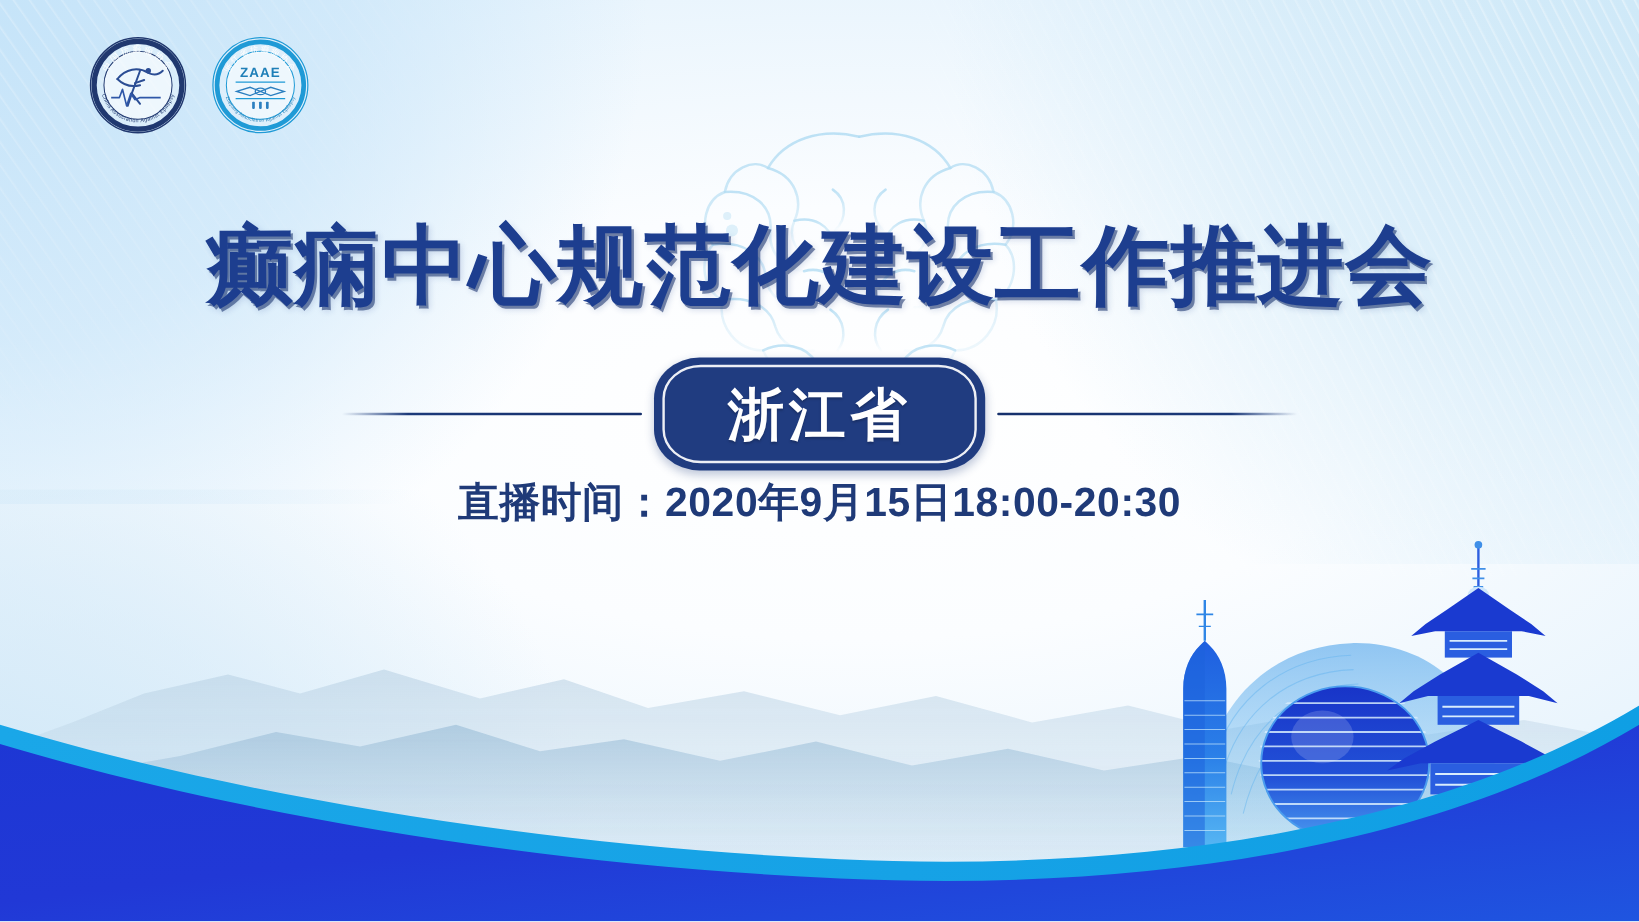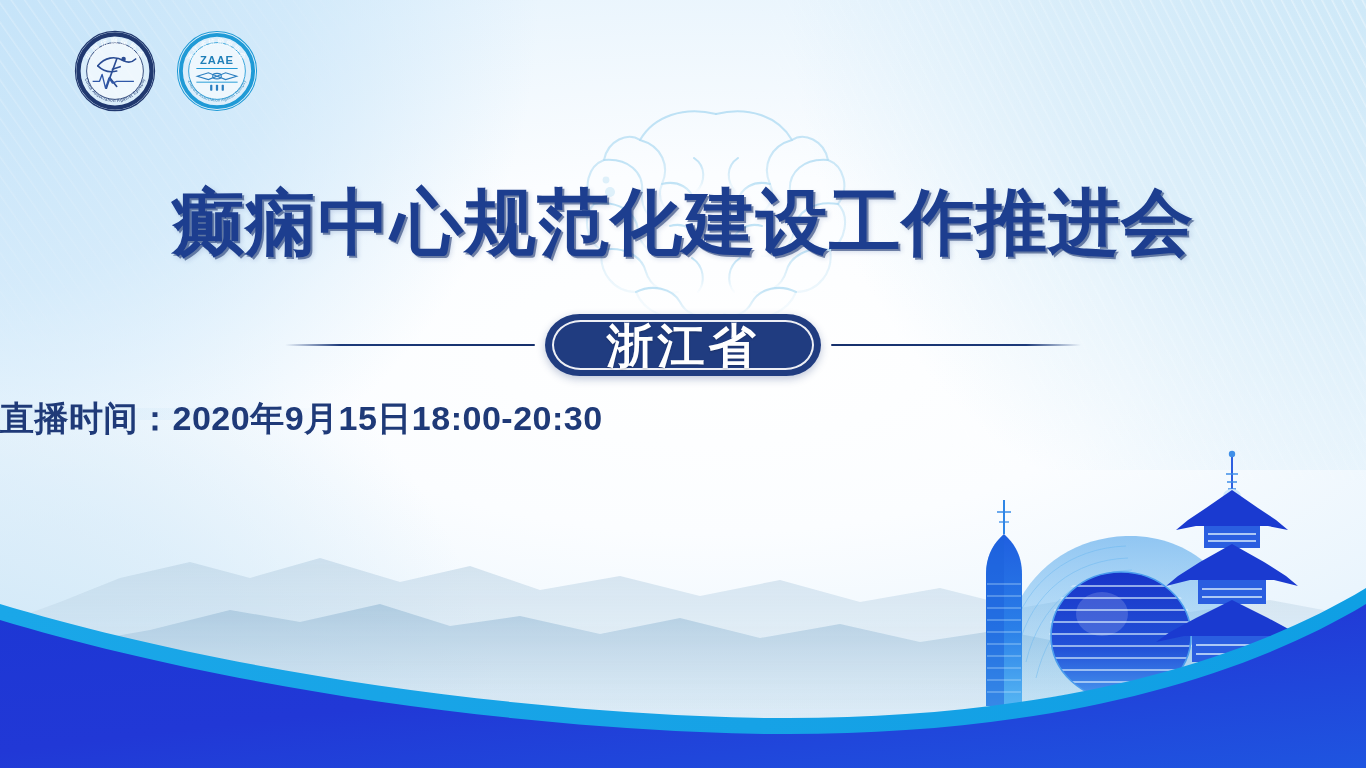--- a/index.html
+++ b/index.html
@@ -88,42 +88,42 @@
   .rule::before{
     content:"";position:absolute;left:0;right:0;top:1px;height:2px;
     background:linear-gradient(90deg, rgba(28,58,122,0) 0%, #1c3a7a 22%, #16306c 100%);
     border-radius:2px;
   }
   .rule.right::before{
     background:linear-gradient(270deg, rgba(28,58,122,0) 0%, #1c3a7a 22%, #16306c 100%);
   }
   .badge{
     position:relative;
-    width:276px;height:62px;margin:0 10px;
+    width:276px;height:94px;margin:0 10px;
     background:#203c80;
     border-radius:38px/34px;
     box-shadow:0 3px 8px rgba(24,54,120,.28);
     display:flex;align-items:center;justify-content:center;
   }
   .badge::after{
     content:"";position:absolute;left:7px;top:6px;right:7px;bottom:6px;
     border:2px solid rgba(255,255,255,.92);
     border-radius:32px/28px;
     pointer-events:none;
   }
   .badge-text{
     position:relative;z-index:2;
     color:#ffffff;font-size:47px;font-weight:bold;letter-spacing:4px;
     line-height:1;
     text-shadow:0 1px 2px rgba(0,0,0,.22);
   }
 
   
   .datetime{
-    position:absolute;left:0;right:0;top:396px;text-align:left;
+    position:absolute;left:0;right:0;top:396px;text-align:center;
     font-size:34px;font-weight:bold;color:#1f3a78;
     letter-spacing:.5px;white-space:nowrap;
   }
 
   
   .mountains{position:absolute;left:0;bottom:0;width:1366px;height:230px;opacity:.95;}
   .mountains svg{width:100%;height:100%;display:block;}
 
   
   .city{position:absolute;right:0;bottom:44px;width:420px;height:290px;}

